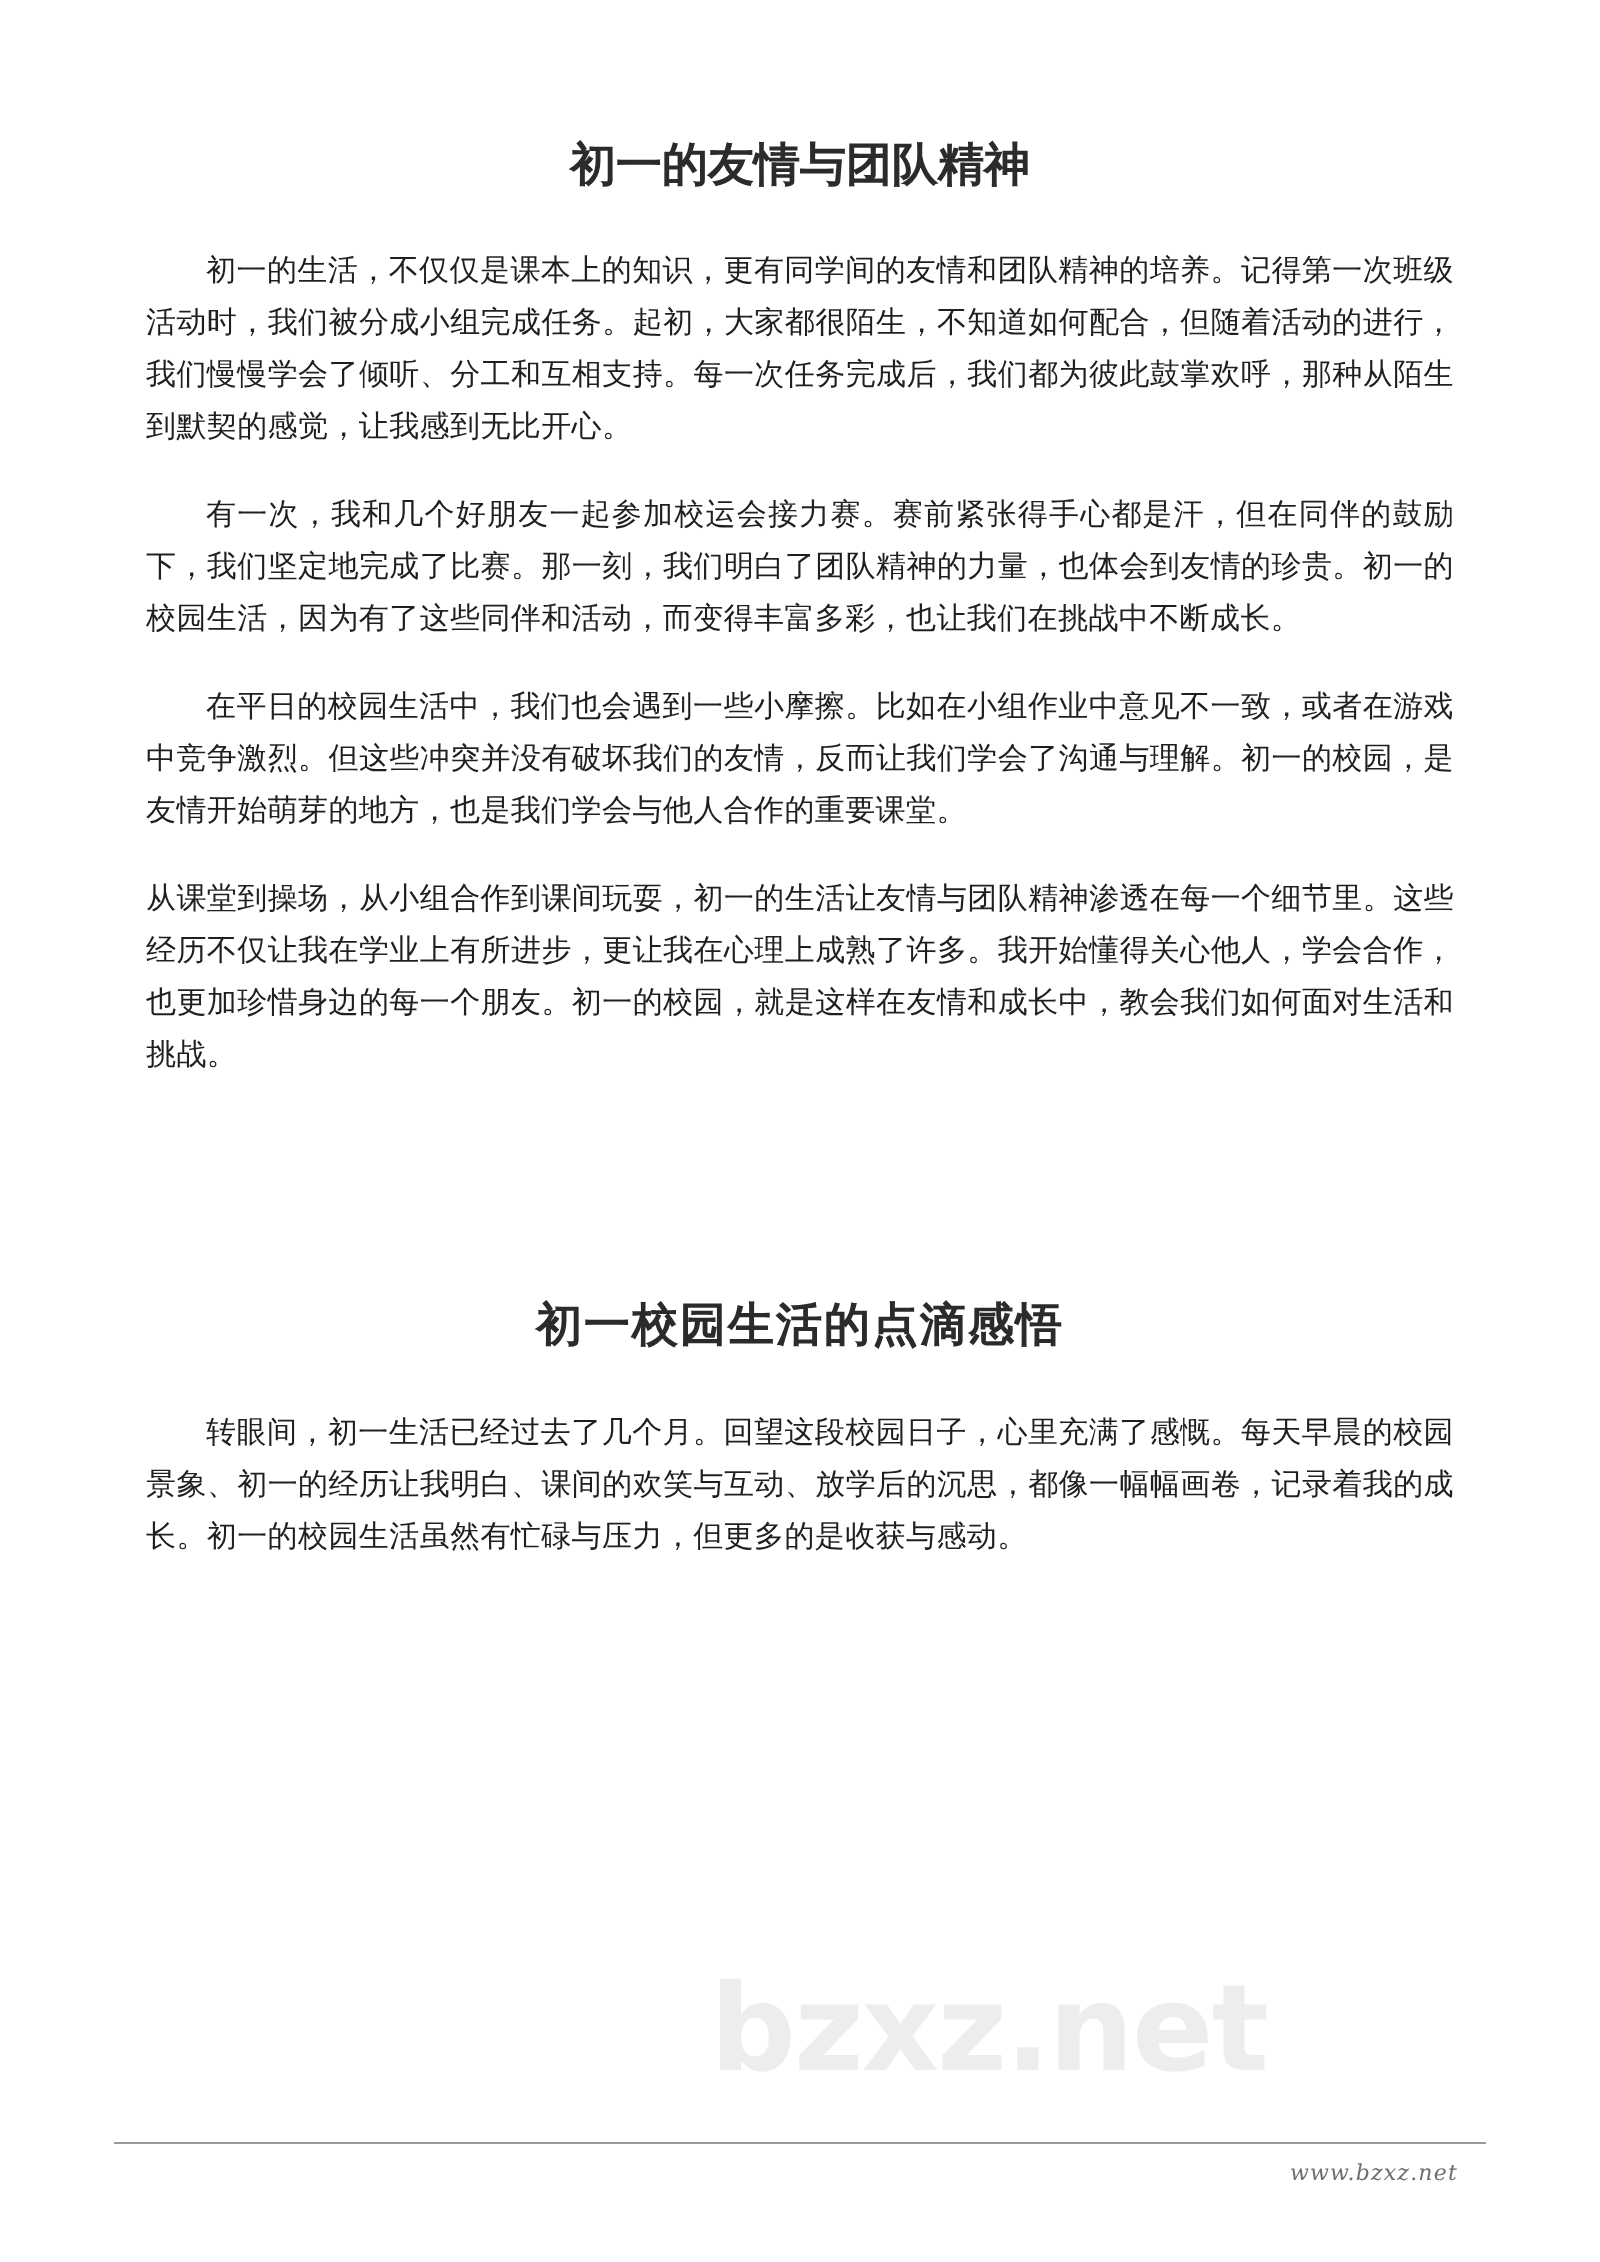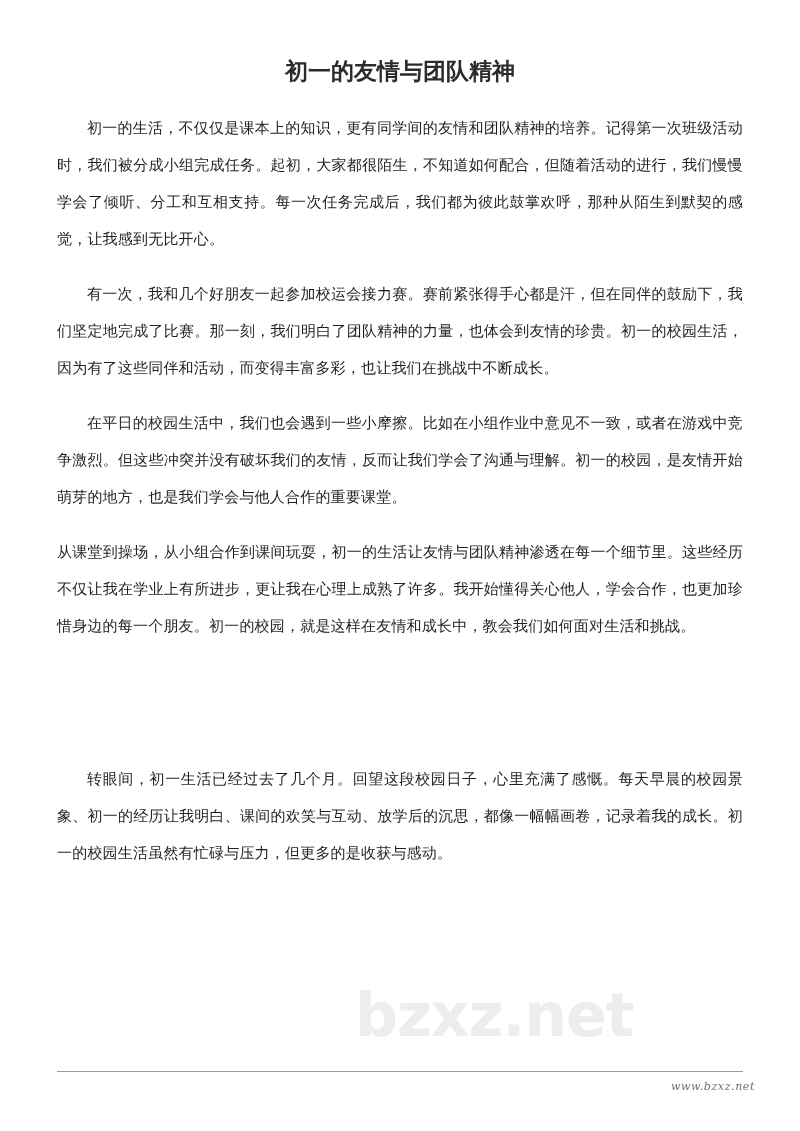--- a/index.html
+++ b/index.html
@@ -62,52 +62,52 @@
   }
   .doc-title.t2 {
     font-family: "DejaVu Sans", "Liberation Sans", sans-serif;
     font-weight: bold;
     letter-spacing: 1px;
     padding-top: 0;
   }
 
   .para {
     font-size: 15px;
-    line-height: 37px;
+    line-height: 26px;
     text-align: justify;
     text-justify: inter-ideograph;
-    margin: 0;
+    margin: 16px;
     color: #1f1f1f;
     letter-spacing: 0.2px;
   }
   .para.indent {
     text-indent: 2em;
   }
 
-  .section-1 { padding-top: 0px; }
+  .section-1 { padding-top: 12px; }
   .section-1 .para { margin-top: 18px; }
   .section-1 .para:first-of-type { margin-top: 24px; }
 
   .gap { height: 92px; }
 
   .section-2 .para { margin-top: 18px; }
   .section-2 .para:first-of-type { margin-top: 24px; }
 
   
   .footer-rule {
     position: absolute;
     left: 57px;
     top: 1071px;
     width: 686px;
     height: 1px;
     background: #9a9a9a;
   }
   .footer-url {
     position: absolute;
-    right: 45px;
+    right: 71px;
     top: 1080px;
     font-family: "DejaVu Serif", "Liberation Serif", serif;
     font-style: italic;
     font-size: 11px;
     color: #6e6e6e;
     letter-spacing: 0.6px;
   }
 </style>
 </head>
 <body>
@@ -122,20 +122,21 @@
       <h1 class="doc-title t1">初一的友情与团队精神</h1>
       <p class="para indent">初一的生活，不仅仅是课本上的知识，更有同学间的友情和团队精神的培养。记得第一次班级活动时，我们被分成小组完成任务。起初，大家都很陌生，不知道如何配合，但随着活动的进行，我们慢慢学会了倾听、分工和互相支持。每一次任务完成后，我们都为彼此鼓掌欢呼，那种从陌生到默契的感觉，让我感到无比开心。</p>
       <p class="para indent">有一次，我和几个好朋友一起参加校运会接力赛。赛前紧张得手心都是汗，但在同伴的鼓励下，我们坚定地完成了比赛。那一刻，我们明白了团队精神的力量，也体会到友情的珍贵。初一的校园生活，因为有了这些同伴和活动，而变得丰富多彩，也让我们在挑战中不断成长。</p>
       <p class="para indent">在平日的校园生活中，我们也会遇到一些小摩擦。比如在小组作业中意见不一致，或者在游戏中竞争激烈。但这些冲突并没有破坏我们的友情，反而让我们学会了沟通与理解。初一的校园，是友情开始萌芽的地方，也是我们学会与他人合作的重要课堂。</p>
       <p class="para">从课堂到操场，从小组合作到课间玩耍，初一的生活让友情与团队精神渗透在每一个细节里。这些经历不仅让我在学业上有所进步，更让我在心理上成熟了许多。我开始懂得关心他人，学会合作，也更加珍惜身边的每一个朋友。初一的校园，就是这样在友情和成长中，教会我们如何面对生活和挑战。</p>
     </div>
 
     <div class="gap"></div>
 
     <div class="section-2">
+      <h1 class="doc-title t2">初一校园生活的点滴感悟</h1>
       <p class="para indent">转眼间，初一生活已经过去了几个月。回望这段校园日子，心里充满了感慨。每天早晨的校园景象、初一的经历让我明白、课间的欢笑与互动、放学后的沉思，都像一幅幅画卷，记录着我的成长。初一的校园生活虽然有忙碌与压力，但更多的是收获与感动。</p>
     </div>
 
   </div>
 
   <div class="footer-rule"></div>
   <div class="footer-url">www.bzxz.net</div>
 
 </div>
 

